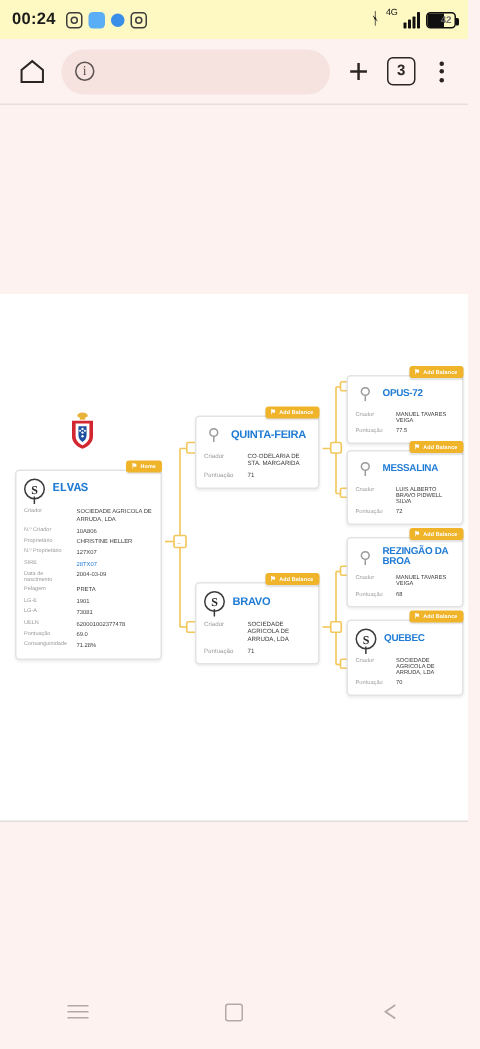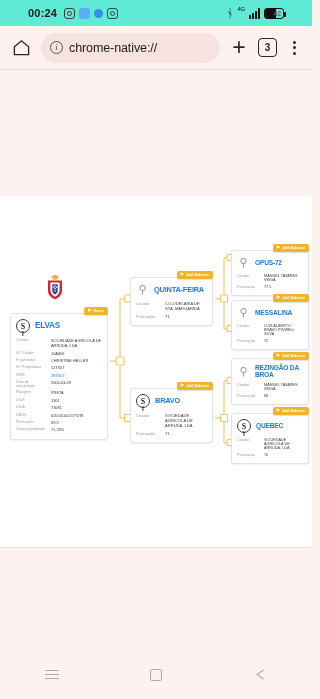--- a/index.html
+++ b/index.html
@@ -7,22 +7,22 @@
     width: 312px; height: 699px;
     font-family: "Liberation Sans", sans-serif;
     background: #fdf2f0;
     overflow: hidden;
   }
 
   
   .statusbar {
     height: 26px; width: 100%;
     display: flex; align-items: center;
-    padding: 0 28px;
-    background: #5eead4;
+    padding: 0 8px;
+    background: #fef9c3;
     color: #1b1b1b;
   }
   .sb-time { font-size: 11px; font-weight: 600; letter-spacing: .2px; }
   .sb-left-icons { display: flex; align-items: center; gap: 4px; margin-left: 7px; }
   .sb-ico { width: 11px; height: 11px; border-radius: 3px; display:block; }
   .ico-insta { border: 1.6px solid #3c3c3c; }
   .ico-insta::after{ content:""; display:block; width:3px;height:3px;border-radius:50%;
      border:1.3px solid #3c3c3c; margin:2px auto 0; }
   .ico-blue-sq { background:#59aef5; border-radius:3px; }
   .ico-blue-dot { background:#3b8ee8; border-radius:50%; width:9px;height:9px; }
@@ -114,21 +114,21 @@
   .badge {
     position:absolute; right:-1px; top:-7px; background:#f0b42a; color:#fff;
     border-radius:2px; padding:1.5px 4px 1.5px 3px; font-size:3.6px; font-weight:700;
     letter-spacing:.1px; display:flex; align-items:center; gap:2px; white-space:nowrap;
     box-shadow:0 1px 1px rgba(0,0,0,.12);
   }
   .badge .bico { font-size:4.5px; line-height:1; }
 
   
   #card-elvas { left:10px; top:243px; width:98px; font-size:3.9px; }
-  #card-elvas .card-name { font-size:8.2px; }
+  #card-elvas .card-name { font-size:8.2px;font-family:Liberation Mono, monospace; }
   #card-elvas .rlab { width:31px; font-size:3.7px; }
   #card-elvas .rval { font-size:3.9px; }
 
   .gen2 { width:83px; font-size:4.1px; }
   .gen2 .card-name { font-size:7.4px; }
   .gen2 .rlab { width:25px; }
   #card-quinta { left:130px; top:207px; }
   #card-anadia { left:130px; top:318px; }
 
   .gen3 { width:78px; font-size:3.8px; }
@@ -178,21 +178,20 @@
 </div>
 
 <div class="toolbar">
   <div class="home-btn">
     <svg width="19" height="19" viewBox="0 0 24 24" fill="none" stroke="#2b2623" stroke-width="1.7">
       <path d="M3 11 L12 3.5 L21 11 L21 21 L3 21 Z"></path>
     </svg>
   </div>
   <div class="omnibox">
     <span class="info-circle">i</span>
-    <span class="url-text">chrome-native://</span>
   </div>
   <div class="tb-plus">+</div>
   <div class="tab-count">3</div>
   <div class="tb-menu">
     <span></span>
       <span></span>
       <span></span>
   </div>
 </div>
 

